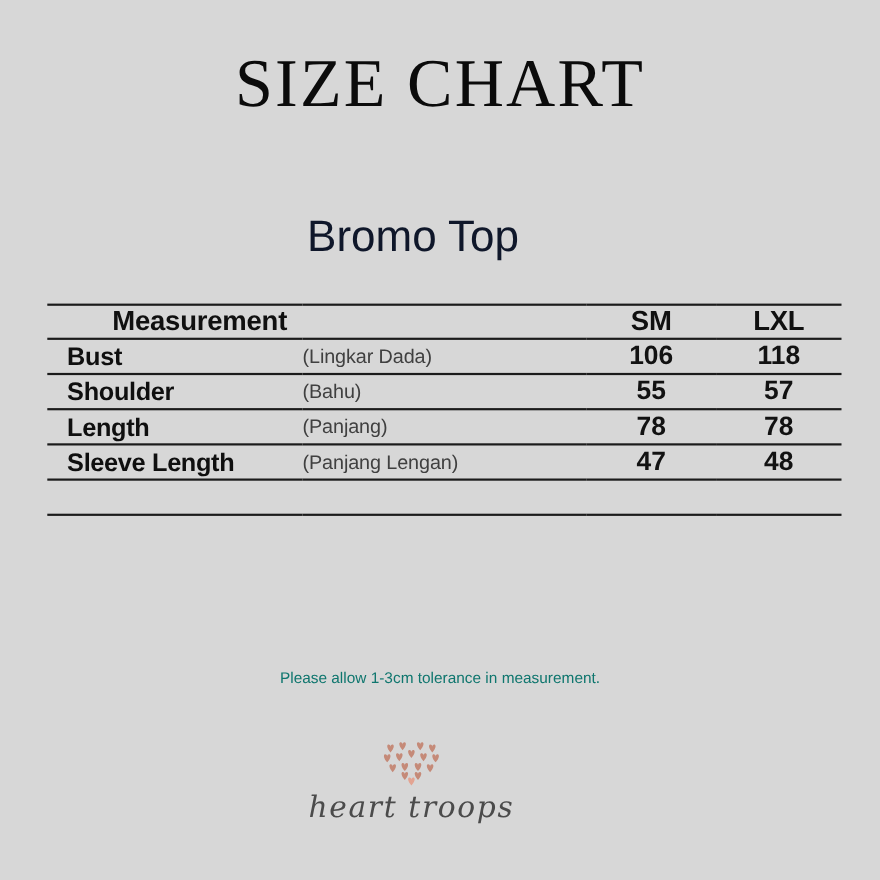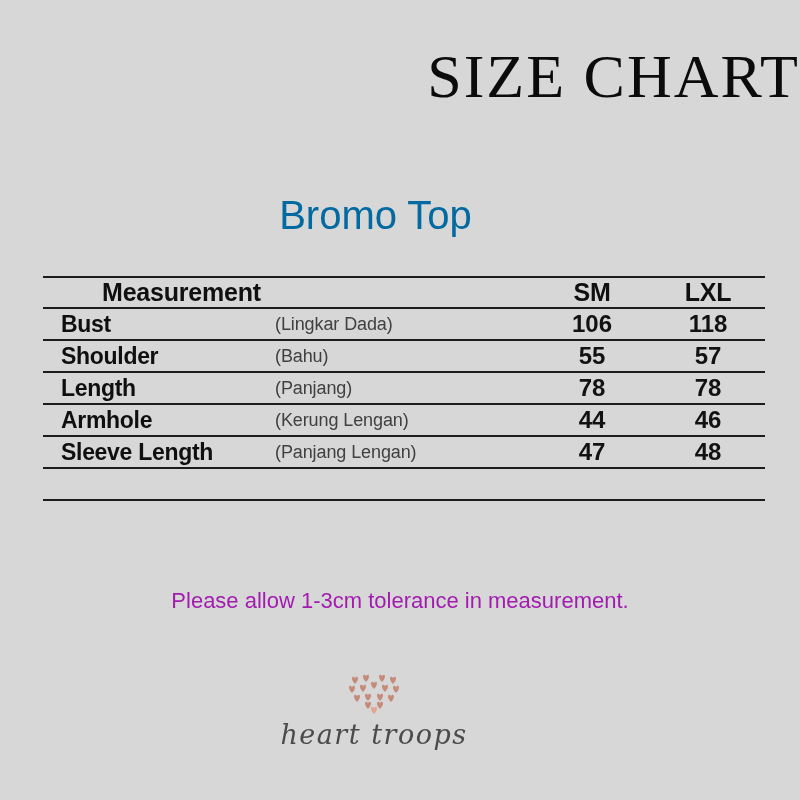--- a/index.html
+++ b/index.html
@@ -22,40 +22,40 @@
     position: relative;
     box-sizing: border-box;
   }
 
   
   .title {
     position: absolute;
     top: 40px;
     left: 0;
     width: 800px;
-    text-align: right;
+    text-align: center;
     font-family: "Liberation Serif", "DejaVu Serif", serif;
     font-size: 62px;
     line-height: 72px;
     letter-spacing: 2px;
     font-weight: 400;
     color: #0b0b0b;
   }
 
   .subtitle {
     position: absolute;
     top: 190px;
     left: 0;
     width: 751px;
     text-align: center;
     font-family: "Liberation Sans", sans-serif;
     font-size: 40px;
     line-height: 50px;
     font-weight: 400;
-    color: #0369a1;
+    color: #0f172a;
     letter-spacing: 0px;
   }
 
   
   .table-wrap {
     position: absolute;
     top: 276px;
     left: 43px;
     width: 722px;
   }
@@ -120,27 +120,27 @@
   .td-val {
     font-size: 24px;
     font-weight: 700;
     text-align: center;
     color: #121212;
   }
 
   
   .note {
     position: absolute;
-    top: 588px;
-    left: 0;
-    width: 800px;
-    text-align: center;
-    font-size: 22px;
-    font-weight: 400;
-    color: #a21caf;
+    top: 608px;
+    left: 0;
+    width: 800px;
+    text-align: center;
+    font-size: 14px;
+    font-weight: 400;
+    color: #0f766e;
     letter-spacing: 0px;
   }
 
   
   .logo {
     position: absolute;
     top: 672px;
     left: 0;
     width: 748px;
     text-align: center;
@@ -199,26 +199,20 @@
           <td class="td-val">55</td>
           <td class="td-val">57</td>
         </tr>
         <tr class="row-d">
           <td class="td-name">Length</td>
           <td class="td-trans">(Panjang)</td>
           <td class="td-val">78</td>
           <td class="td-val">78</td>
         </tr>
         <tr class="row-d">
-          <td class="td-name">Armhole</td>
-          <td class="td-trans">(Kerung Lengan)</td>
-          <td class="td-val">44</td>
-          <td class="td-val">46</td>
-        </tr>
-        <tr class="row-d">
           <td class="td-name">Sleeve Length</td>
           <td class="td-trans">(Panjang Lengan)</td>
           <td class="td-val">47</td>
           <td class="td-val">48</td>
         </tr>
         <tr class="row-blank last-rule">
           <td></td>
           <td></td>
           <td></td>
           <td></td>

